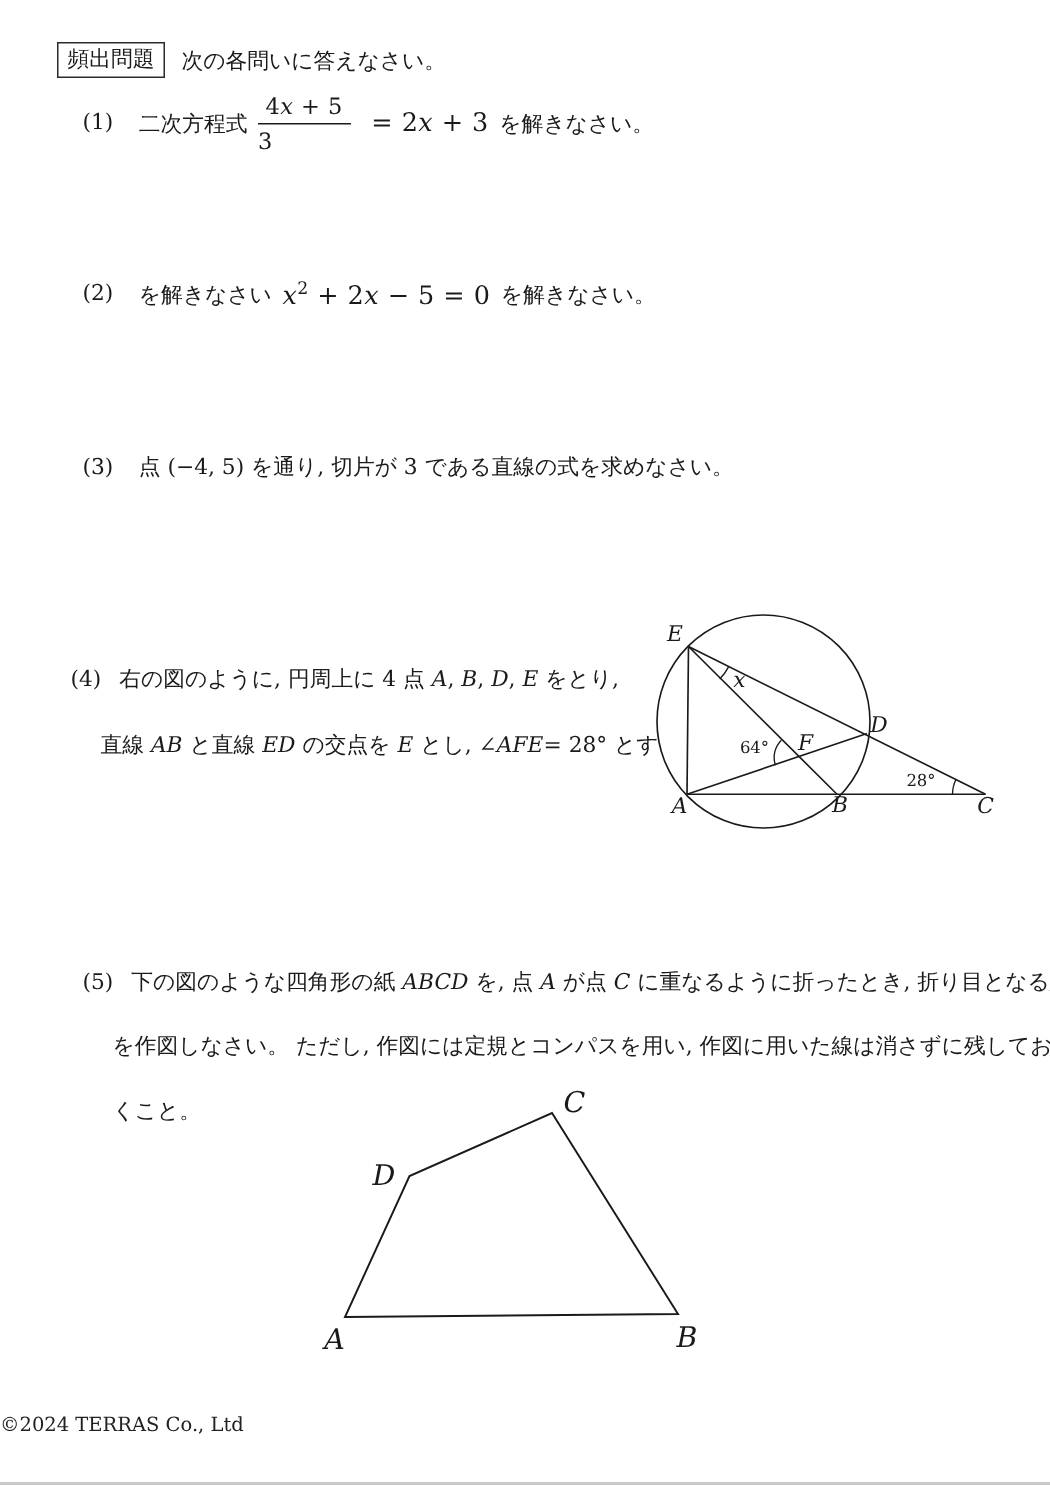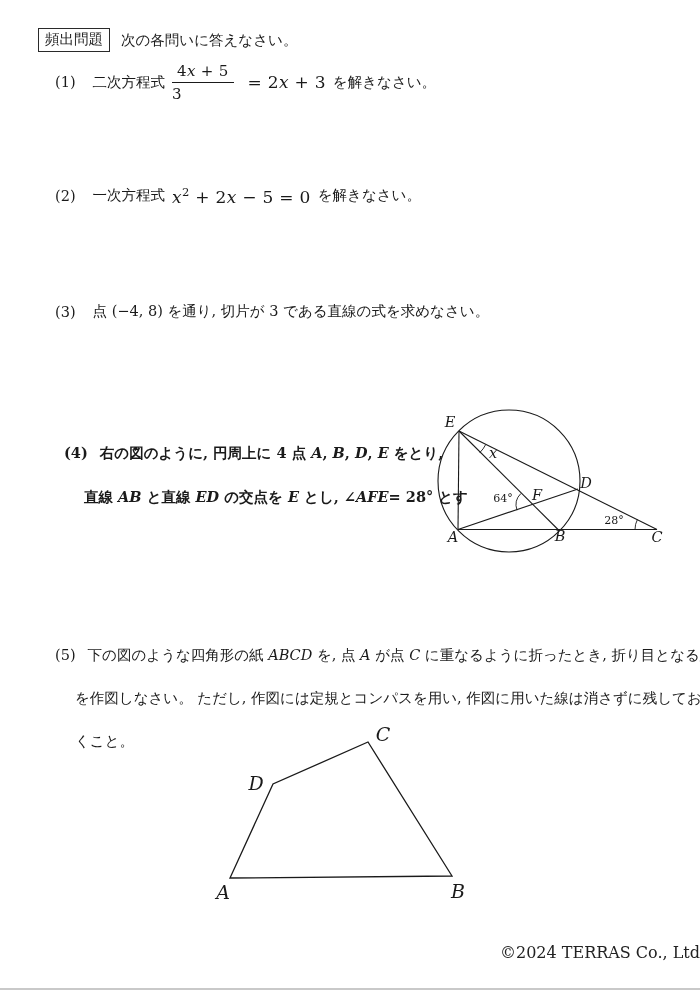--- a/index.html
+++ b/index.html
@@ -21,21 +21,21 @@
   i{font-style:italic;}
   .pline{line-height:24px;}
   .p5line{line-height:23px;}
   .cont{padding-left:20px;margin-top:20px;}
   .diagram{position:absolute;}
   svg{display:block;}
   svg text{font-family:"DejaVu Serif","Liberation Serif",serif;fill:#1a1a1a;}
   .vlabel{font-size:14.5px;font-style:italic;}
   .alabel{font-size:11px;}
   .vlabel5{font-size:19px;font-style:italic;}
-  .footer{position:absolute;left:0;right:0;top:943px;text-align:right;font-size:16px;color:#222;}
+  .footer{position:absolute;left:0;right:0;top:943px;text-align:left;font-size:13px;color:#222;}
 </style>
 </head>
 <body>
 
 <div class="page">
 
   <div class="hdr">
     <span class="badge">頻出問題</span>
     <span>次の各問いに答えなさい。</span>
   </div>
@@ -46,31 +46,31 @@
     <span class="frac">
       <span class="fn">4<i>x</i> + 5</span>
       <span class="fd">3</span>
     </span>
     <span class="mathseg">= 2<i>x</i> + 3</span>
     <span>を解きなさい。</span>
   </div>
 
   <div class="prob row" style="left:55px;top:185px;">
     <span class="pnum">(2)</span>
-    <span>一次方程式</span>
+    <span>を解きなさい</span>
     <span class="mathseg"><i>x</i><sup>2</sup> + 2<i>x</i> − 5 = 0</span>
     <span>を解きなさい。</span>
   </div>
 
   <div class="prob row" style="left:55px;top:302px;">
     <span class="pnum">(3)</span>
-    <span>点 (−4, 8) を通り, 切片が 3 である直線の式を求めなさい。</span>
+    <span>点 (−4, 5) を通り, 切片が 3 である直線の式を求めなさい。</span>
   </div>
 
-  <div class="prob" style="left:64px;top:441px;font-weight:bold;">
+  <div class="prob" style="left:47px;top:441px;">
     <div class="pline">
       <span class="pnum" style="margin-right:12px;">(4)</span><span>右の図のように, 円周上に 4 点 <i>A</i>, <i>B</i>, <i>D</i>, <i>E</i> をとり,</span>
     </div>
     <div class="pline cont">直線 <i>AB</i> と直線 <i>ED</i> の交点を <i>E</i> とし, ∠<i>AFE</i>= 28° とす</div>
   </div>
 
   <div class="diagram" style="left:425px;top:395px;">
     <svg width="275" height="165" viewBox="0 0 275 165">
       <g stroke="#1a1a1a" stroke-width="1.1" fill="none">
         <circle cx="84" cy="86" r="71"></circle>

